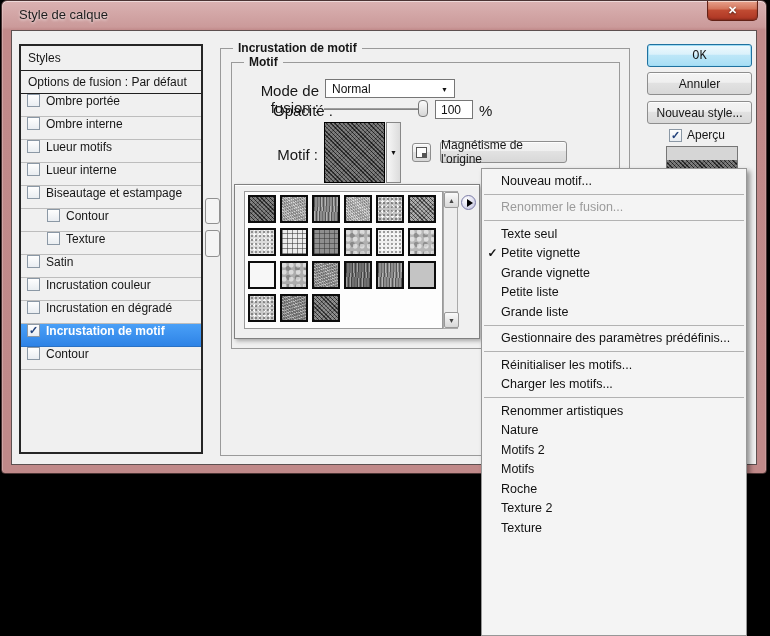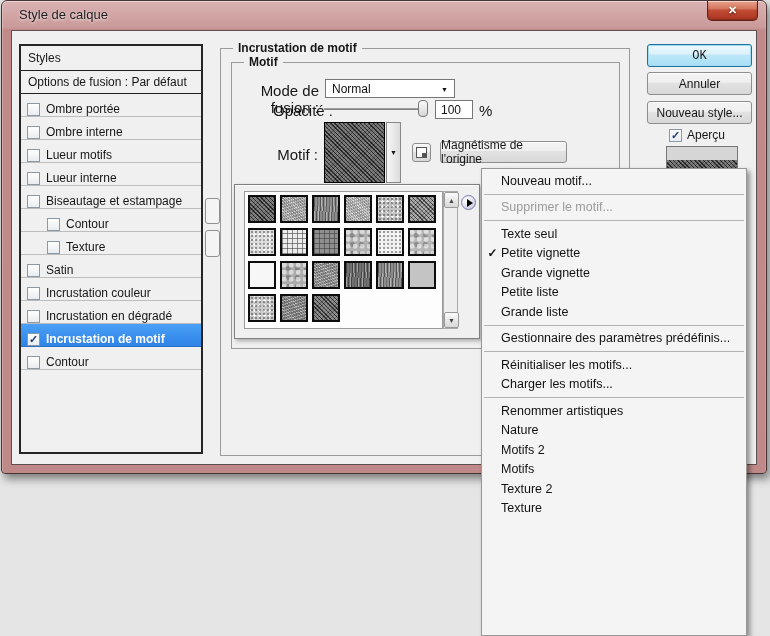--- a/index.html
+++ b/index.html
@@ -1,34 +1,34 @@
 <!DOCTYPE html>
 <html><head>
 <meta charset="utf-8">
 <style>
   html,body{margin:0;padding:0;background:#fff;font-family:"Liberation Sans",sans-serif;}
-  #stage{position:relative;width:770px;height:636px;overflow:hidden;background:#e5e5e5;}
+  #stage{position:relative;width:770px;height:636px;overflow:hidden;background:#000000;}
   
   .window{position:absolute;left:1px;top:0;width:764px;height:472px;
     background:linear-gradient(180deg,#dab2b2 0,#cb9a9a 26px,#c18a8a 29px,#c08989 100%);
     border:1px solid #4a3333;border-radius:6px 6px 4px 4px;
     box-shadow:3px 5px 9px rgba(0,0,0,.45), inset 0 1px 0 rgba(255,255,255,.5), inset 1px 0 0 rgba(255,255,255,.25), inset -1px 0 0 rgba(255,255,255,.15);}
   .titlebar-text{position:absolute;left:17px;top:6px;font-size:13px;color:#1d1d1d;text-shadow:0 1px 3px rgba(255,255,255,.85);}
   .close-btn{position:absolute;left:705px;top:0;width:49px;height:19px;
     background:linear-gradient(180deg,#e8a28d 0,#d4765d 40%,#c04a32 50%,#ad3523 100%);
     border:1px solid #632116;border-top:none;border-radius:0 0 5px 5px;
     box-shadow:inset 0 1px 0 rgba(255,255,255,.55), inset 0 -1px 2px rgba(0,0,0,.25);
     color:#fff;font-size:11px;font-weight:bold;text-align:center;line-height:18px;cursor:pointer;
     text-shadow:0 1px 2px rgba(0,0,0,.6);}
   .dialog-inner{position:absolute;left:9px;top:29px;width:744px;height:433px;background:#f0f0f0;border:1px solid #5d5050;}
   
   .sidebar{position:absolute;left:17px;top:43px;width:184px;height:410px;background:#f0f0f0;border:2px solid #262626;box-sizing:border-box;}
   .sb-header{height:24px;display:flex;align-items:center;padding-left:7px;font-size:12px;color:#161616;border-bottom:1px solid #1f1f1f;}
   .sb-header.h2{height:22px;}
-  .sb-row{height:22px;display:flex;align-items:flex-end;border-bottom:1px solid #bdbdbd;cursor:pointer;}
+  .sb-row{height:22px;display:flex;align-items:flex-start;border-bottom:1px solid #bdbdbd;cursor:pointer;}
   .sb-row .w7cb{margin-left:6px;}
   .sb-row.indent .w7cb{margin-left:26px;}
   .sb-label{margin-left:6px;font-size:12px;color:#161616;}
   .sb-row.selected{background:linear-gradient(180deg,#4aa0f7,#2e83e6);border-bottom:1px solid #2a71c4;}
   .sb-row.selected .sb-label{color:#fff;font-weight:bold;}
   .w7cb{display:inline-block;width:13px;height:13px;box-sizing:border-box;border:1px solid #8b98a5;
     background:linear-gradient(180deg,#fefefe,#e9edf1);font-size:11px;line-height:11px;text-align:center;
     color:#23437c;font-weight:bold;}
   
   .groupbox{position:absolute;border:1px solid #9a9a9a;}
@@ -240,21 +240,21 @@
 
   <div class="menu">
     <div>
         <div class="menu-item">
           <span class="mchk"></span>
           <span>Nouveau motif...</span>
         </div>
         <div class="menu-sep"></div>
         <div class="menu-item disabled">
           <span class="mchk"></span>
-          <span>Supprimer le motif...</span>
+          <span>Renommer le fusion...</span>
         </div>
         <div class="menu-sep"></div>
         <div class="menu-item">
           <span class="mchk"></span>
           <span>Texte seul</span>
         </div>
         <div class="menu-item">
           <span class="mchk">✓</span>
           <span>Petite vignette</span>
         </div>
@@ -296,20 +296,24 @@
         <div class="menu-item">
           <span class="mchk"></span>
           <span>Motifs 2</span>
         </div>
         <div class="menu-item">
           <span class="mchk"></span>
           <span>Motifs</span>
         </div>
         <div class="menu-item">
           <span class="mchk"></span>
+          <span>Roche</span>
+        </div>
+        <div class="menu-item">
+          <span class="mchk"></span>
           <span>Texture 2</span>
         </div>
         <div class="menu-item">
           <span class="mchk"></span>
           <span>Texture</span>
         </div>
       </div>
   </div>
 
 </div>

